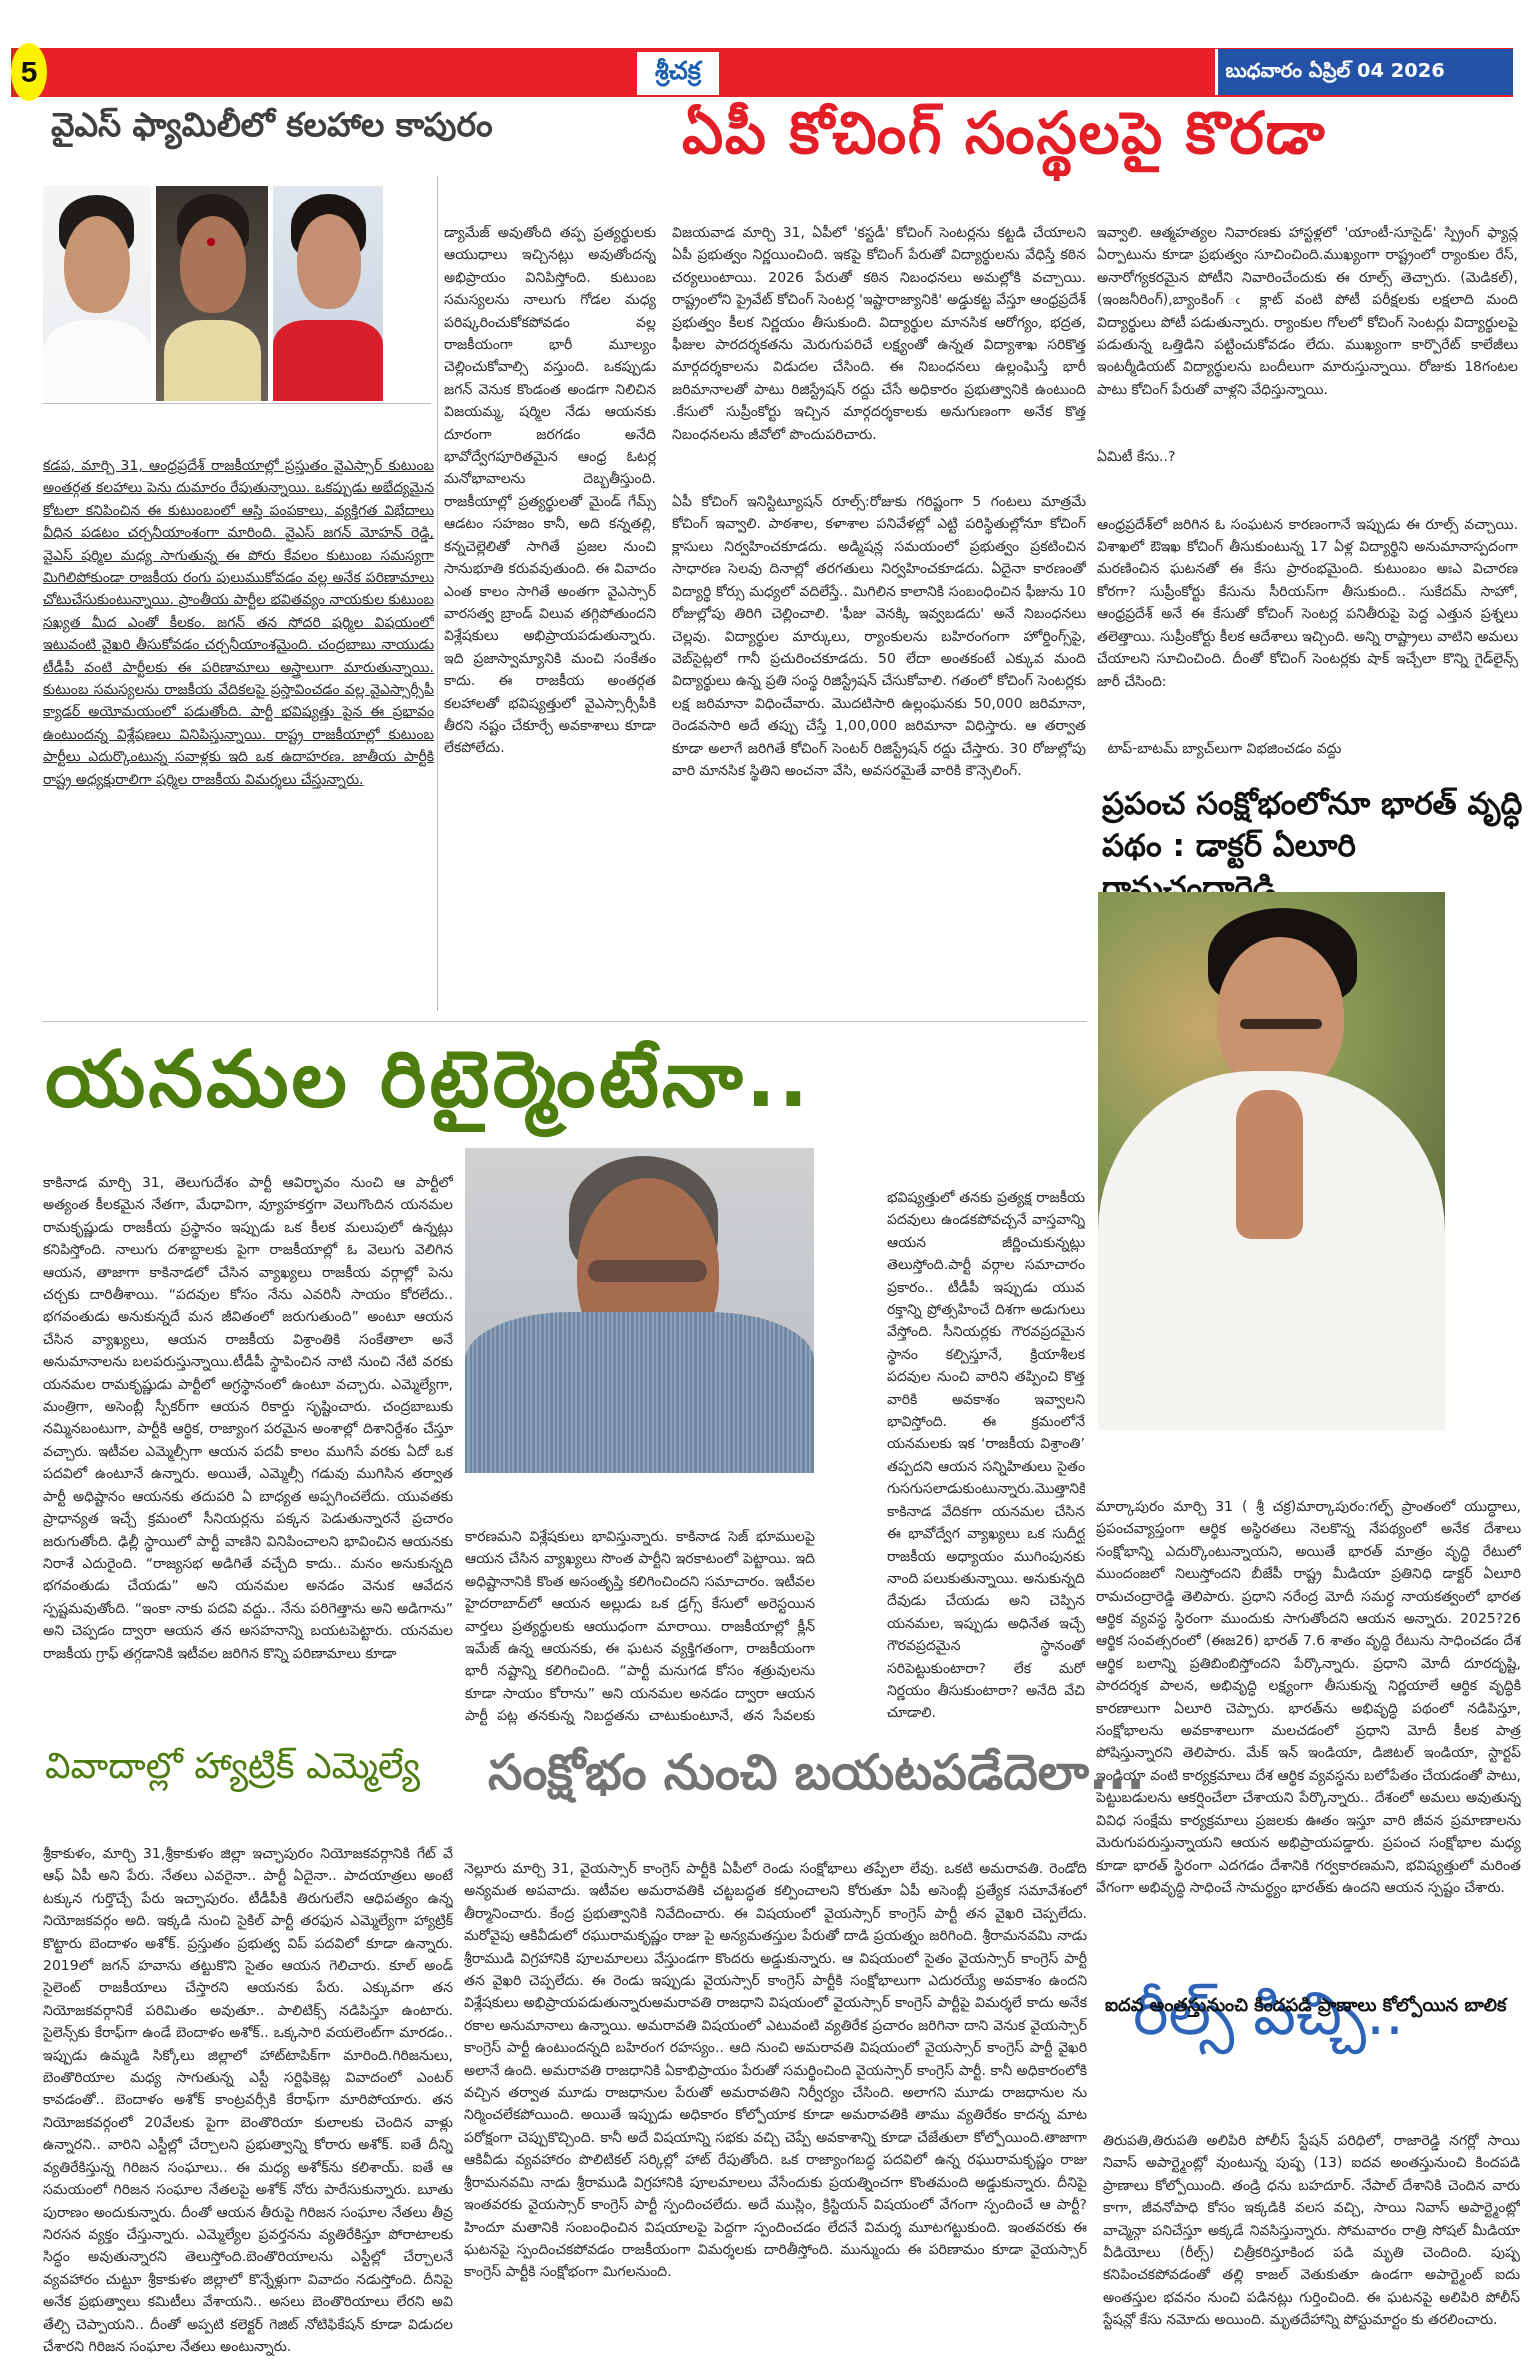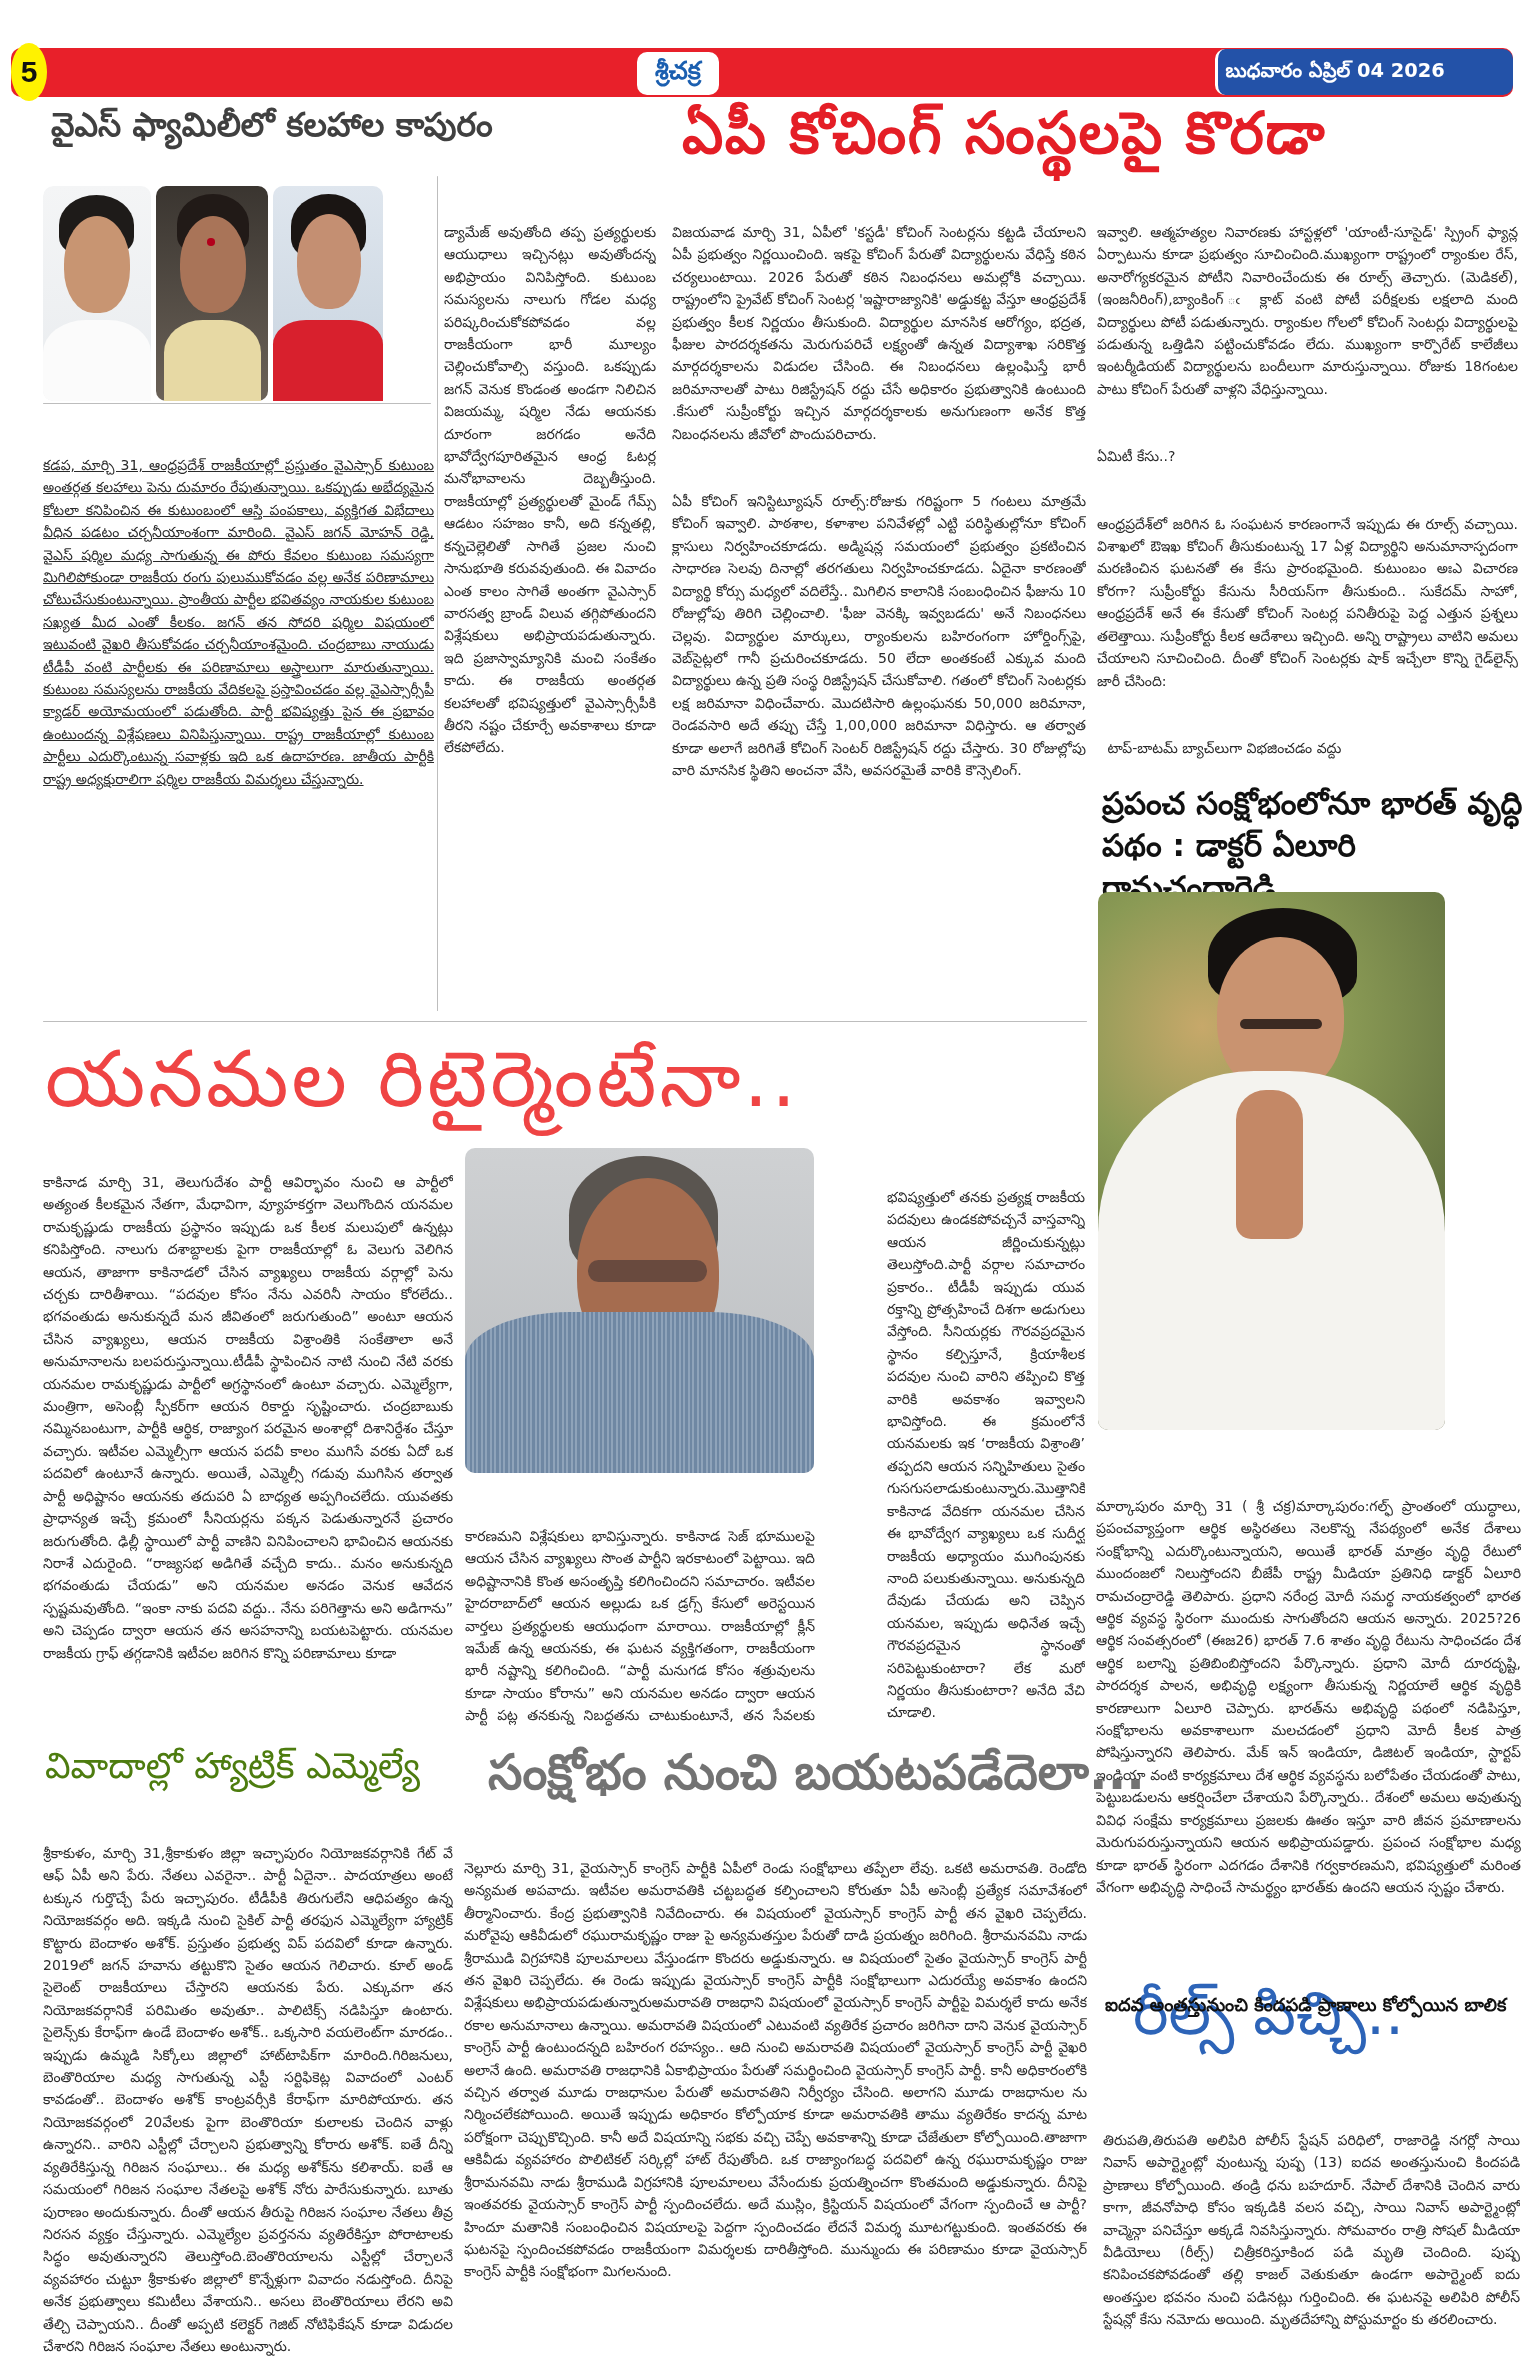--- a/index.html
+++ b/index.html
@@ -1,33 +1,33 @@
 <!DOCTYPE html>
 <html style="font-size:12px"><head>
 <meta charset="utf-8">
 <style>
   * { box-sizing: border-box; margin: 0; padding: 0; }
   html, body { width: 1541px; height: 2377px; background: #ffffff; overflow: hidden; }
   body { position: relative; font-family: "DejaVu Sans", sans-serif; color: #222; }
-  .abs { position: absolute; border-radius: 10px; }
+  .abs { position: absolute; }
 
   
   #masthead { left: 11.2px; top: 48px; width: 1502px; height: 49px; background: #e8202a; }
   #page-no { left: 11.2px; top: 43px; width: 36px; height: 58px; background: #fff200; border-radius: 50%;
              display: flex; align-items: center; justify-content: center; font: bold 30px "Liberation Sans", sans-serif; color: #111; }
   #logo { left: 637px; top: 52px; width: 82px; height: 43px; background: #fff; display: flex; align-items: center; justify-content: center;
           font: bold 25px "DejaVu Sans", sans-serif; color: #1b5fb0; }
   #date-box { left: 1215px; top: 49px; width: 298px; height: 46px; background: #2352a8; border-left: 3px solid #fff;
               display: flex; align-items: center; padding-left: 7.5px; font: bold 19.4px "DejaVu Sans", sans-serif; color: #fff; }
 
   
   .hl { font-family: "DejaVu Sans", sans-serif; font-weight: bold; white-space: nowrap; line-height: 1; }
   #hl-ys { left: 51px; top: 108px; font-size: 33px; color: #404040; }
   #hl-ap { left: 682px; top: 104px; font-size: 58px; color: #e41e26; letter-spacing: 1.5px; }
-  #hl-yanamala { left: 45px; top: 1040px; font-size: 78px; color: #ef4444; font-weight: normal; letter-spacing: 3px; }
+  #hl-yanamala { left: 45px; top: 1040px; font-size: 78px; color: #4d7c0f; font-weight: bold; letter-spacing: 3px; }
   #hl-bharat { left: 1102px; top: 783px; font-size: 31px; color: #111; line-height: 1.35; white-space: normal; width: 432px; }
   #hl-vivada { left: 45px; top: 1748px; font-size: 36px; color: #4d7c0f; font-weight: normal; }
   #hl-sankshobham { left: 488px; top: 1748px; font-size: 49px; color: #737373; }
   #hl-reels { left: 1133px; top: 1983px; font-size: 60px; color: #2d64b8; font-weight: normal; }
   #sub-reels { left: 1105px; top: 1996px; font-size: 18px; color: #111; font-weight: bold; }
 
   
   .txt { font-family: "DejaVu Sans", sans-serif; font-size: 14px; line-height: 22.4px; color: #2a2a2a; text-align: justify; overflow: hidden; }
   .txt p { margin-bottom: 0; margin-top: 45px; }
   .bullets p { padding-left: 10.4px; }

